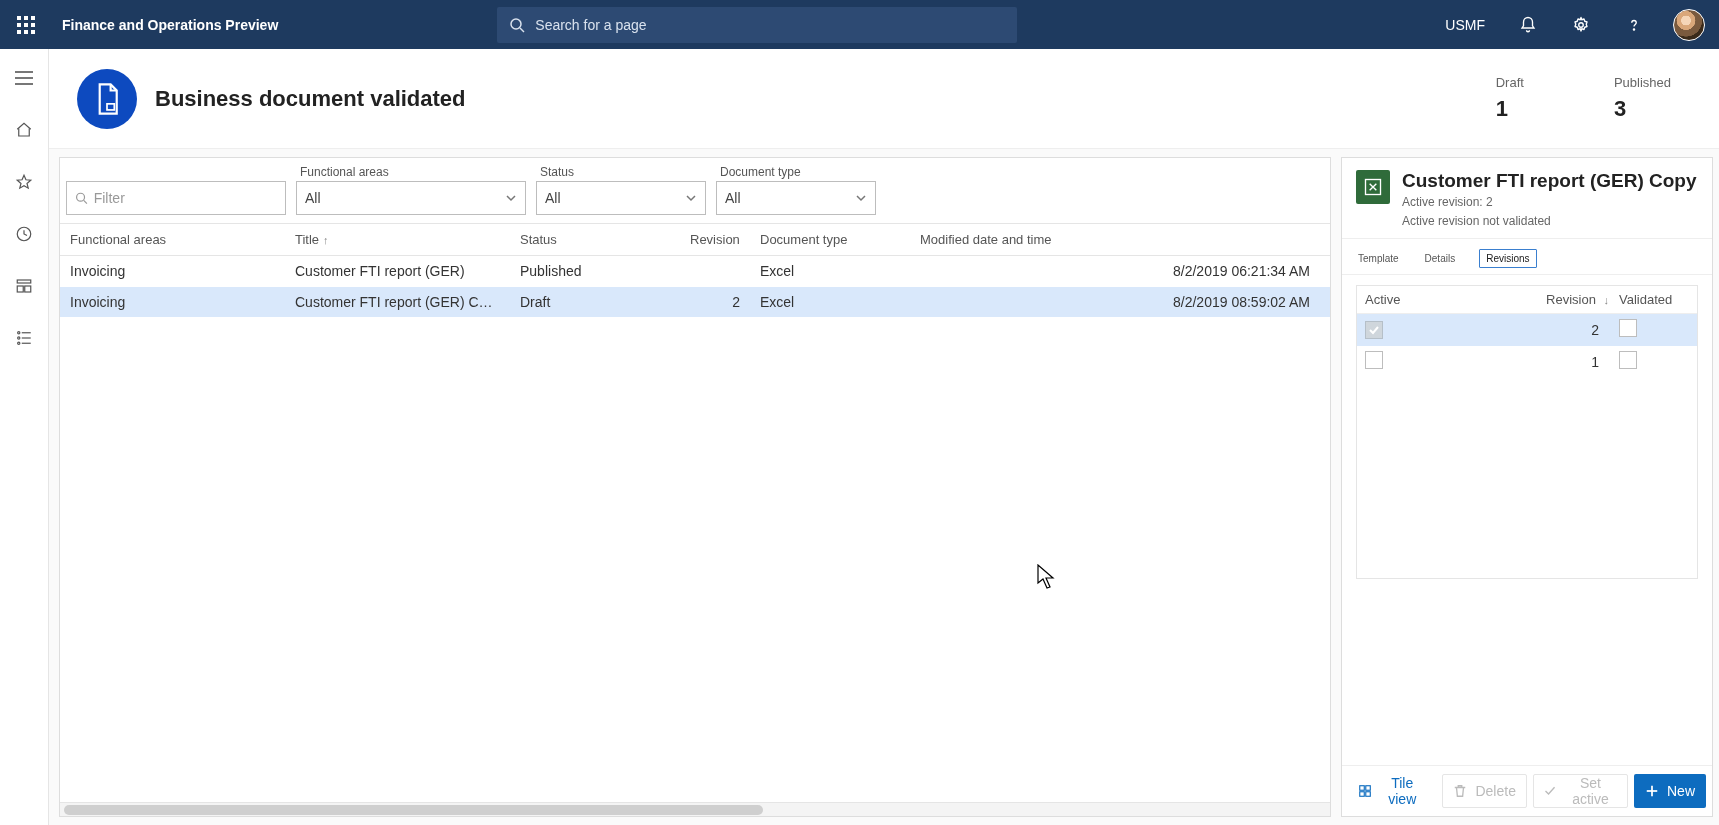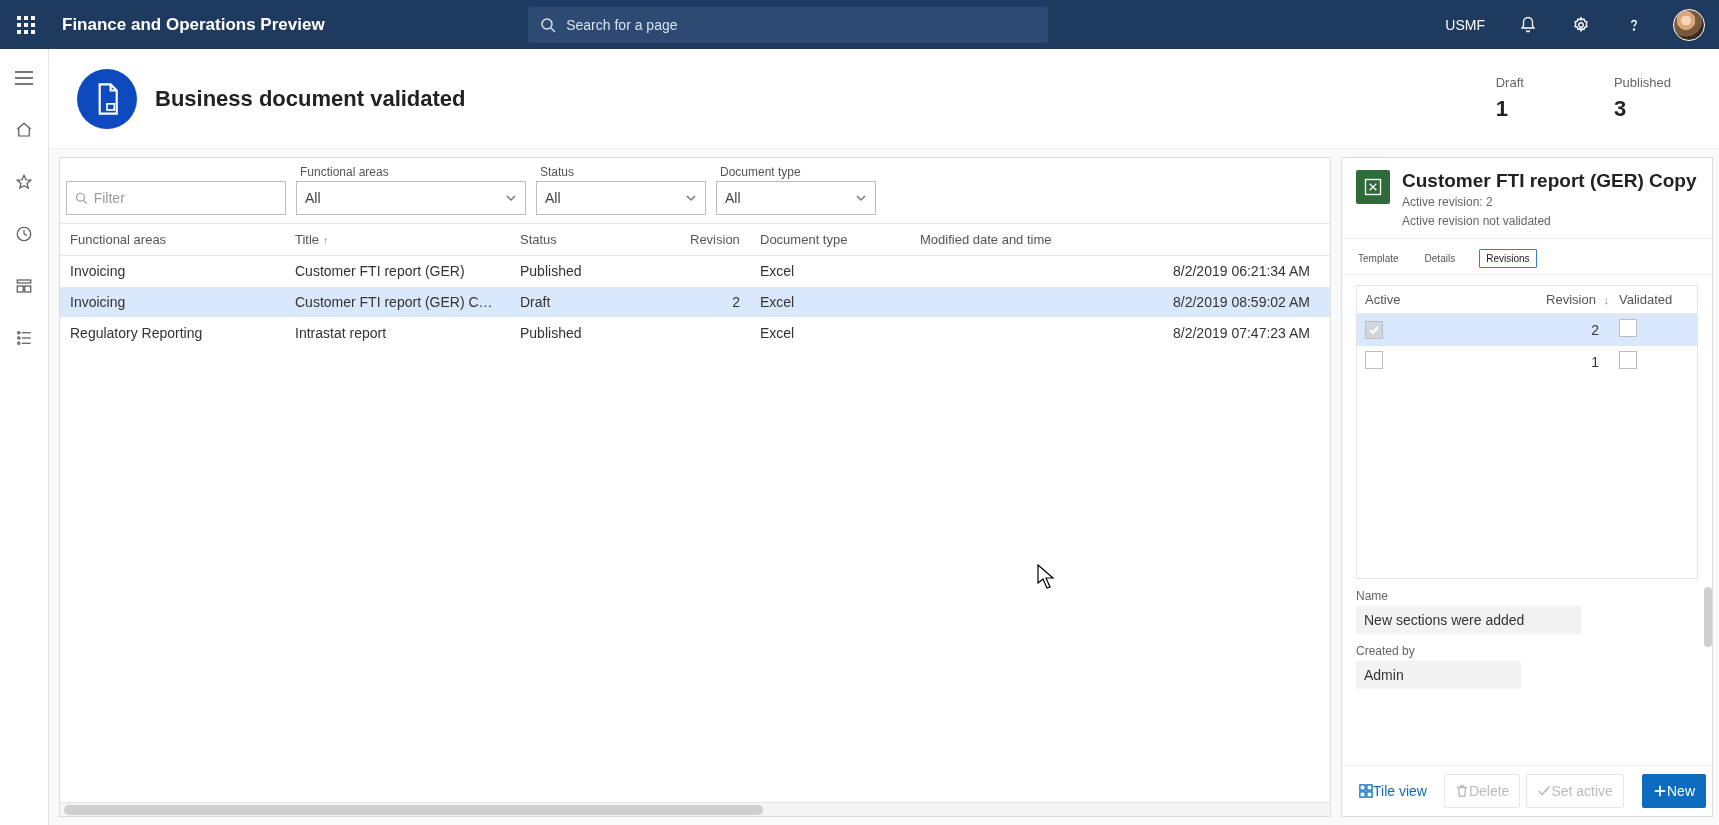--- a/index.html
+++ b/index.html
@@ -11,21 +11,21 @@
     background:#1e3a5f;
     display:flex;
     align-items:center;
     color:#fff;
     padding:0 6px;
     gap:10px;
   }
   .waffle { width:40px; height:40px; display:flex; align-items:center; justify-content:center; cursor:pointer;}
   .waffle-grid { display:grid; grid-template-columns:repeat(3,4px); grid-template-rows:repeat(3,4px); gap:3px;}
   .waffle-grid span{ background:#fff; width:4px; height:4px; }
-  .app-title{ font-size:17px; font-weight:600; margin-left:6px;}
+  .app-title{ font-size:14px; font-weight:600; margin-left:6px;}
   .topbar-search{
     margin-left:auto;
     margin-right:auto;
     width:520px;
     height:36px;
     background:#2d4a73;
     border-radius:2px;
     display:flex;
     align-items:center;
     padding:0 12px;
@@ -164,21 +164,21 @@
   .chk.checked.disabled{ background:#cfd6dc; border-color:#b5bfc8;}
   .chk.checked.disabled svg{ color:#fff;}
   .rev-spacer{ height:200px;}
 
   .form-section{ padding:10px 14px; position:relative;}
   .form-label{ font-size:12px; color:#666; margin-bottom:3px;}
   .form-field{ background:#f3f3f3; padding:6px 8px; font-size:14px; color:#333; border-radius:2px; margin-bottom:10px;}
   .vscroll{ position:absolute; right:0; top:8px; width:8px; height:60px; background:#cfcfcf; border-radius:4px;}
 
   .detail-actions{ margin-top:auto; border-top:1px solid #eee; padding:8px 6px; display:flex; gap:6px; align-items:center;}
-  .btn{ display:inline-flex; align-items:center; gap:0; height:34px; padding:0 10px; font-size:14px; border:1px solid transparent; background:#fff; border-radius:2px; cursor:pointer;}
+  .btn{ display:inline-flex; align-items:center; gap:8px; height:34px; padding:0 10px; font-size:14px; border:1px solid transparent; background:#fff; border-radius:2px; cursor:pointer;}
   .btn.link{ color:#0d6cbf;}
   .btn.disabled{ color:#bbb; border:1px solid #e5e5e5; cursor:default;}
   .btn.primary{ background:#0d6cbf; color:#fff;}
   .btn svg{ }
 
   .chevron{ color:#777; }
 
   .cursor{
     position:absolute; left:1037px; top:564px; pointer-events:none;
   }
@@ -375,28 +375,20 @@
                 <td class="td-right" style="padding-right: 20px;">8/2/2019 06:21:34 AM</td>
               </tr>
               <tr class="selected">
                 <td>Invoicing</td>
                 <td>Customer FTI report (GER) Copy</td>
                 <td>Draft</td>
                 <td class="td-right">2</td>
                 <td>Excel</td>
                 <td class="td-right" style="padding-right: 20px;">8/2/2019 08:59:02 AM</td>
               </tr>
-              <tr>
-                <td>Regulatory Reporting</td>
-                <td>Intrastat report</td>
-                <td>Published</td>
-                <td class="td-right"></td>
-                <td>Excel</td>
-                <td class="td-right" style="padding-right: 20px;">8/2/2019 07:47:23 AM</td>
-              </tr>
             </tbody>
         </table>
 
         <div class="hscroll">
           <div class="thumb"></div>
         </div>
       </div>
 
       <div class="detail-panel">
         <div class="detail-header">
@@ -437,27 +429,20 @@
               </div>
               <div class="rev-row">
                 <div class="c1"><span class="chk"></span></div>
                 <div class="c2">1</div>
                 <div class="c3"><span class="chk"></span></div>
               </div>
             </div>
           <div class="rev-spacer"></div>
         </div>
 
-        <div class="form-section">
-          <div class="vscroll"></div>
-          <div class="form-label">Name</div>
-          <div class="form-field" style="width:225px">New sections were added</div>
-          <div class="form-label">Created by</div>
-          <div class="form-field" style="width:165px">Admin</div>
-        </div>
 
         <div class="detail-actions">
           <button class="btn link">
             <svg width="14" height="14" viewBox="0 0 16 16" fill="none" stroke="#0d6cbf" stroke-width="1.5">
                 <rect x="1" y="1" width="6" height="6"></rect>
                 <rect x="9" y="1" width="6" height="6"></rect>
                 <rect x="1" y="9" width="6" height="6"></rect>
                 <rect x="9" y="9" width="6" height="6"></rect>
               </svg>
             <span>Tile view</span>

